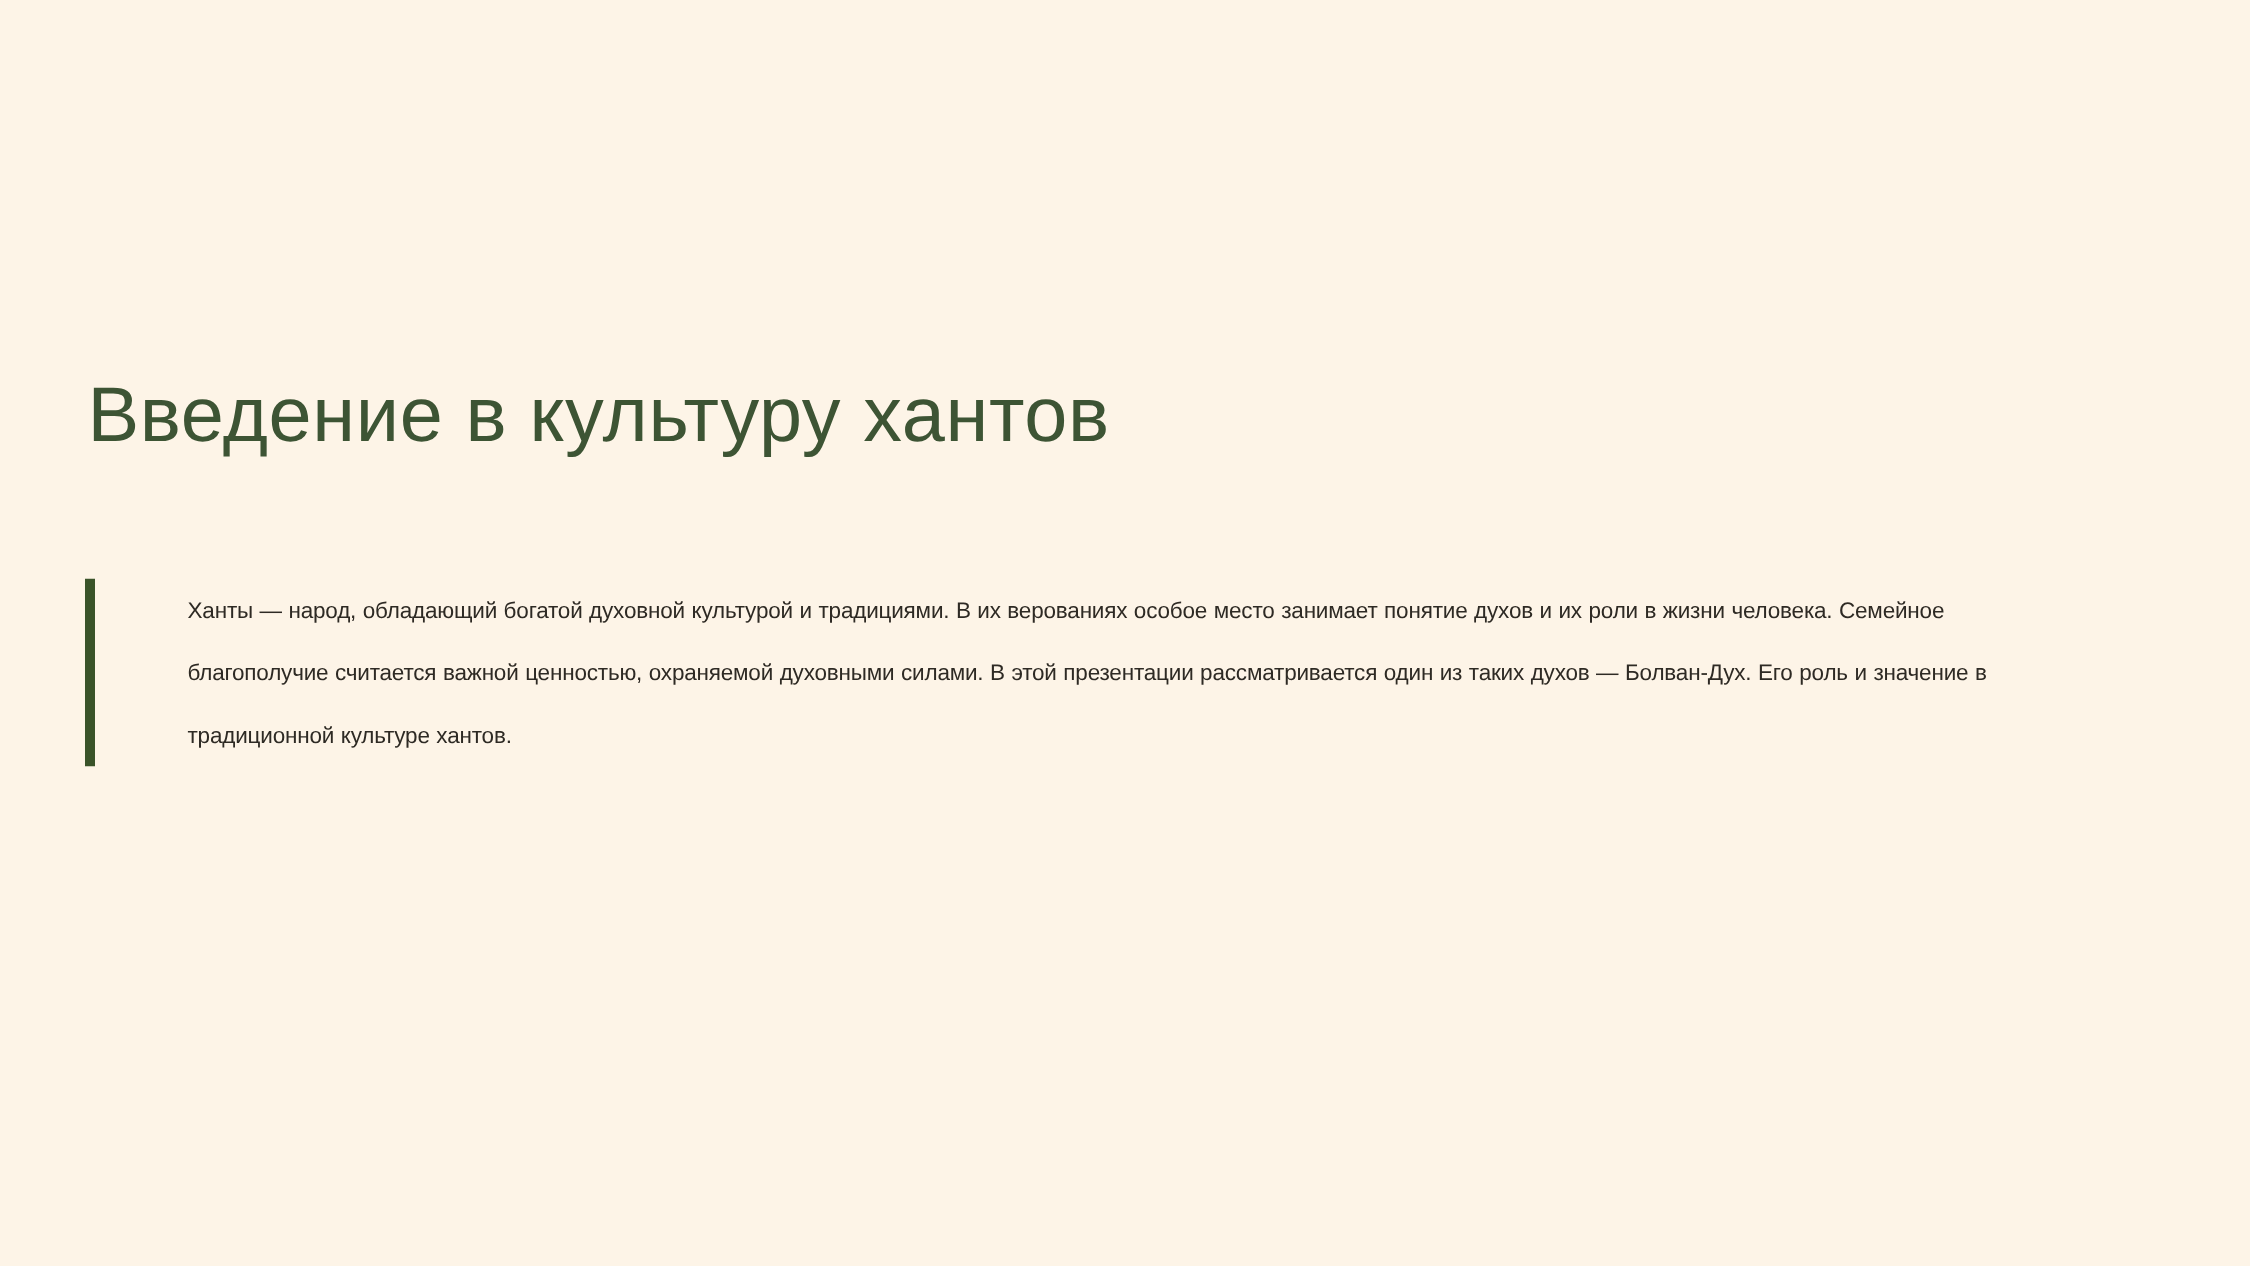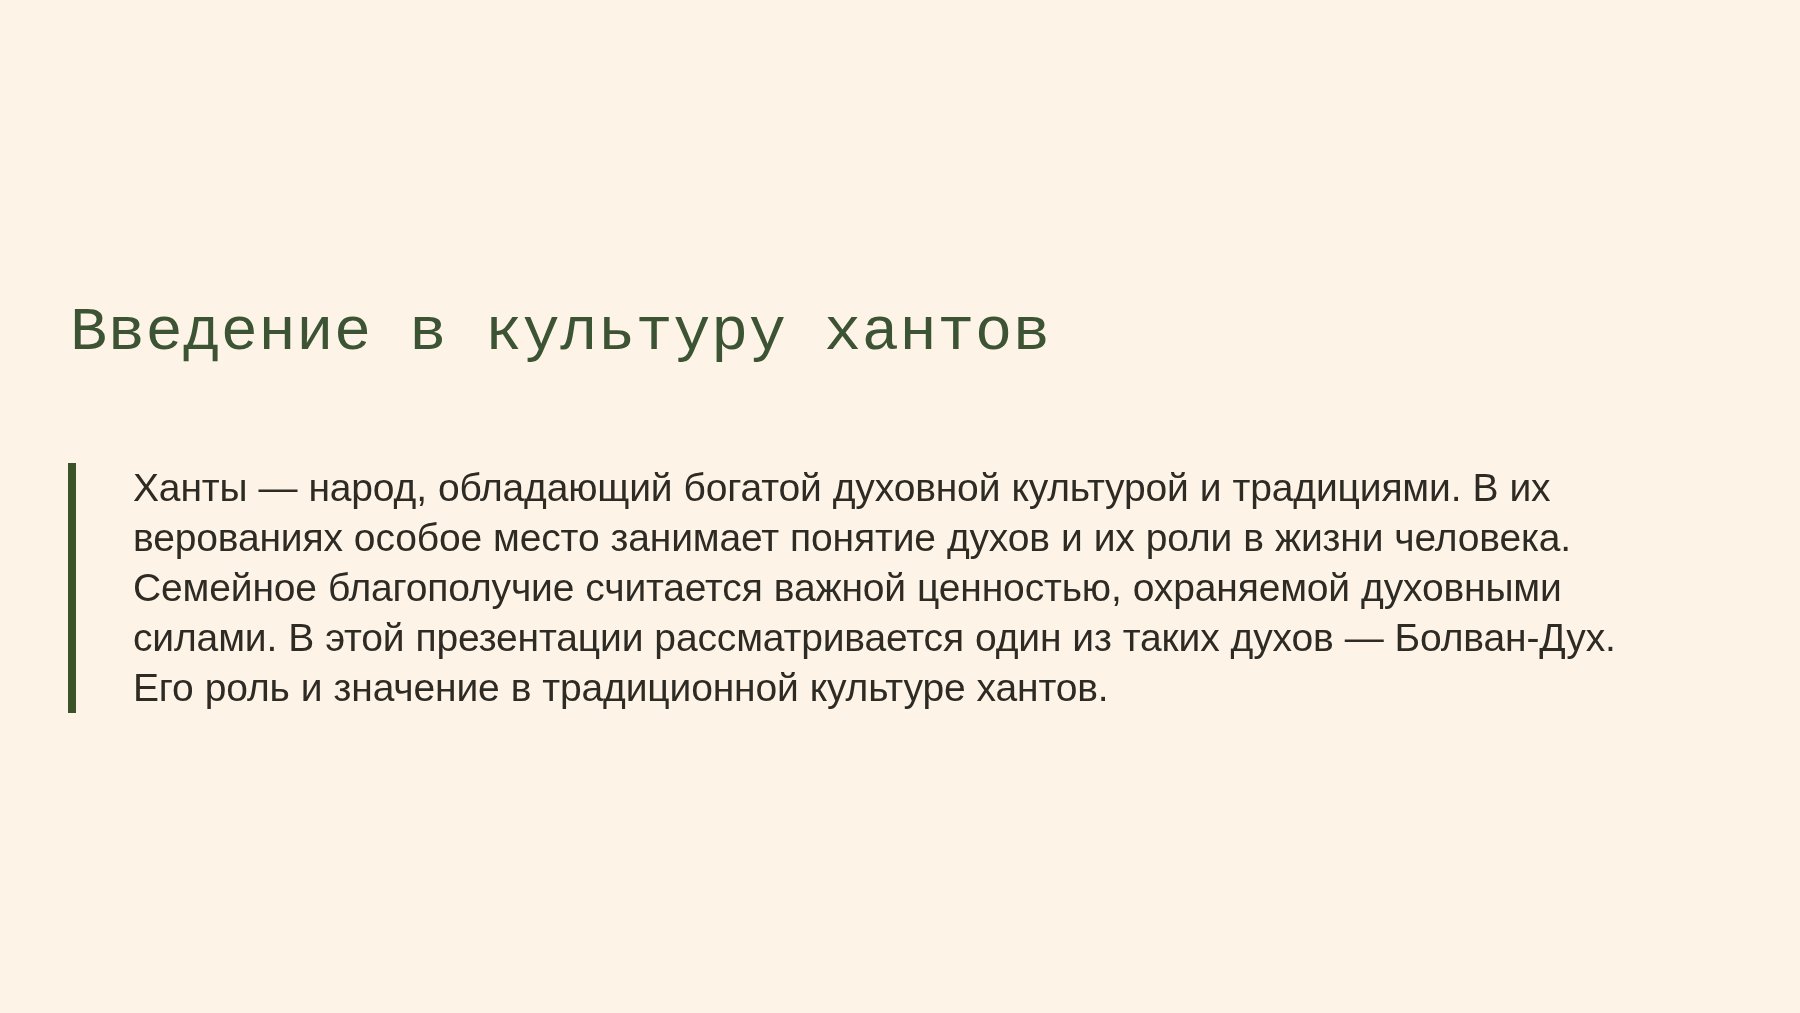--- a/index.html
+++ b/index.html
@@ -21,21 +21,21 @@
     box-sizing: border-box;
   }
 
   
   #slide-title {
     position: absolute;
     left: 70px;
     top: 298px;
     width: 1540px;
     margin: 0;
-    font-family: Liberation Mono, monospace;
+    font-family: Liberation Sans, sans-serif;
     font-size: 62px;
     font-weight: 400;
     line-height: 1.12;
     letter-spacing: 0.5px;
     color: #3D5434;
     white-space: nowrap;
   }
 
   
   #intro-block {
@@ -50,23 +50,23 @@
   #accent-bar {
     flex: 0 0 auto;
     width: 8px;
     background: #3A5329;
     border-radius: 0;
   }
 
   #intro-text {
     flex: 1 1 auto;
     margin: 0;
-    padding: 0 0 0 57px;
+    padding: 0 0 0 74px;
     font-family: "Liberation Sans", "DejaVu Sans", sans-serif;
-    font-size: 39px;
+    font-size: 18px;
     font-weight: 400;
     line-height: 50px;
     color: #2E2A24;
     text-align: left;
     letter-spacing: -0.15px;
     word-spacing: 0.4px;
   }
 </style>
 </head>
 <body>

